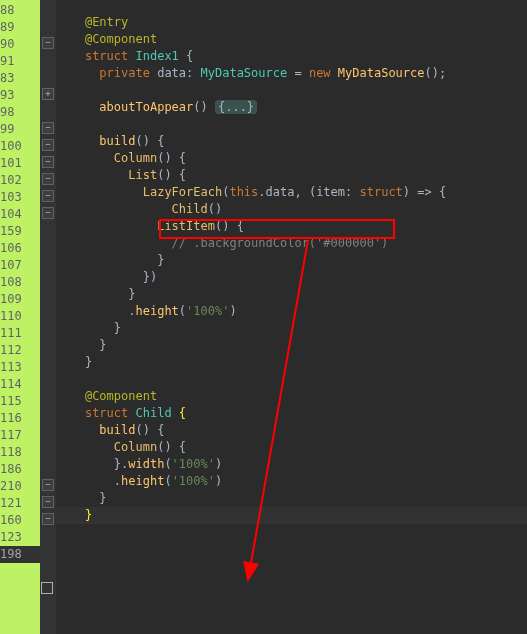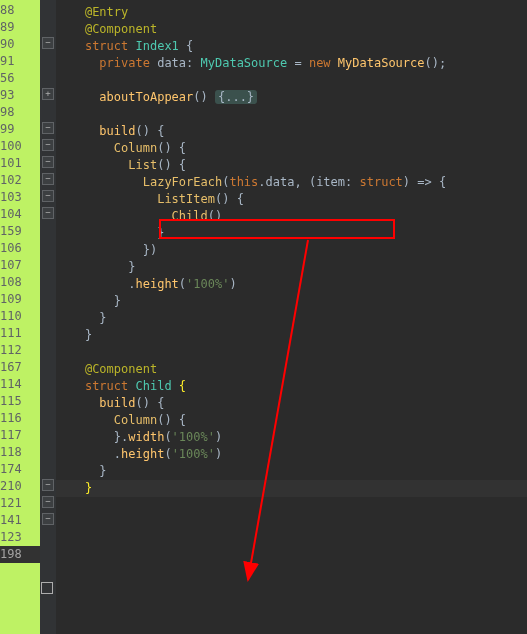--- a/index.html
+++ b/index.html
@@ -2,21 +2,21 @@
 <html><head>
 <meta charset="utf-8">
 <style>
   html,body{margin:0;padding:0;background:#2b2b2b;font-family:Menlo,Consolas,monospace;font-size:12px;color:#a9b7c6;overflow:hidden}
   .editor{display:flex;height:634px;width:527px;position:relative}
   .gutter{width:40px;background:#bef264;padding-top:2px;text-align:left;color:#606366;user-select:none}
   .gutter div{height:17px;line-height:17px;padding-right:10px}
   .fold{width:16px;background:#313335;padding-top:2px;position:relative}
   .fold .fm{position:absolute;left:2px;width:10px;height:10px;border:1px solid #606366;font-size:9px;line-height:9px;text-align:center;color:#adadad;background:#3c3f41}
   .fold .bp{position:absolute;left:1px;width:10px;height:10px;border:1px solid #adadad;background:#313335}
-  .code{flex:1;padding-top:4px;overflow:hidden}
+  .code{flex:1;padding-top:14px;overflow:hidden}
   .code .line{height:17px;line-height:17px;white-space:pre}
   .kw{color:#cc7832}
   .dec{color:#bbb529}
   .type{color:#4ec9b0}
   .str{color:#6a8759}
   .func{color:#e8bf6a}
   .method{color:#ffc66d}
   .comment{color:#808080}
   .folded{background:#3b514d;border-radius:3px;padding:0 3px;color:#a9b7c6}
   .hl-line{background:#323232}
@@ -27,47 +27,47 @@
 </head>
 <body>
 
 <div class="editor">
 
   <div class="gutter">
     <div>88</div>
     <div>89</div>
     <div>90</div>
     <div>91</div>
-    <div>56</div>
+    <div>83</div>
     <div>93</div>
     <div>98</div>
     <div>99</div>
     <div>100</div>
     <div>101</div>
     <div>102</div>
     <div>103</div>
     <div>104</div>
     <div>159</div>
     <div>106</div>
     <div>107</div>
     <div>108</div>
     <div>109</div>
     <div>110</div>
     <div>111</div>
     <div>112</div>
-    <div>167</div>
+    <div>113</div>
     <div>114</div>
     <div>115</div>
     <div>116</div>
     <div>117</div>
     <div>118</div>
-    <div>174</div>
+    <div>186</div>
     <div>210</div>
     <div>121</div>
-    <div>141</div>
+    <div>160</div>
     <div>123</div>
     <div class="hl-line" style="color:#a4a3a3">198</div>
   </div>
 
   <div class="fold">
     <div class="fm" style="top:37px">−</div>
     <div class="fm" style="top:88px">+</div>
     <div class="fm" style="top:122px">−</div>
     <div class="fm" style="top:139px">−</div>
     <div class="fm" style="top:156px">−</div>
@@ -85,22 +85,23 @@
     <div class="line">    <span class="dec">@Component</span></div>
     <div class="line">    <span class="kw">struct</span><span class="type"> Index1 </span><span>{</span></div>
     <div class="line">      <span class="kw">private </span><span>data</span><span>: </span><span class="type">MyDataSource</span><span> = </span><span class="kw">new </span><span class="method">MyDataSource</span><span>();</span></div>
     <div class="line"></div>
     <div class="line">      <span class="method">aboutToAppear</span><span>() </span><span class="folded">{...}</span></div>
     <div class="line"></div>
     <div class="line">      <span class="method">build</span><span>() {</span></div>
     <div class="line">        <span class="func">Column</span><span>() {</span></div>
     <div class="line">          <span class="func">List</span><span>() {</span></div>
     <div class="line">            <span class="func">LazyForEach</span><span>(</span><span class="kw">this</span><span>.data, (</span><span>item</span><span>: </span><span class="kw">struct</span><span>) =&gt; {</span></div>
+    <div class="line">                <span class="func">Child</span><span>()</span></div>
     <div class="line">              <span class="func">ListItem</span><span>() {</span></div>
-    <div class="line">                <span class="func">Child</span><span>()</span></div>
+    <div class="line">                <span class="comment">// .backgroundColor('#000000')</span></div>
     <div class="line">              <span>}</span></div>
     <div class="line">            <span>})</span></div>
     <div class="line">          <span>}</span></div>
     <div class="line">          <span>.</span><span class="method">height</span><span>(</span><span class="str">'100%'</span><span>)</span></div>
     <div class="line">        <span>}</span></div>
     <div class="line">      <span>}</span></div>
     <div class="line">    <span>}</span></div>
     <div class="line"></div>
     <div class="line">    <span class="dec">@Component</span></div>
     <div class="line">    <span class="kw">struct</span><span class="type"> Child </span><span class="br-match">{</span></div>

